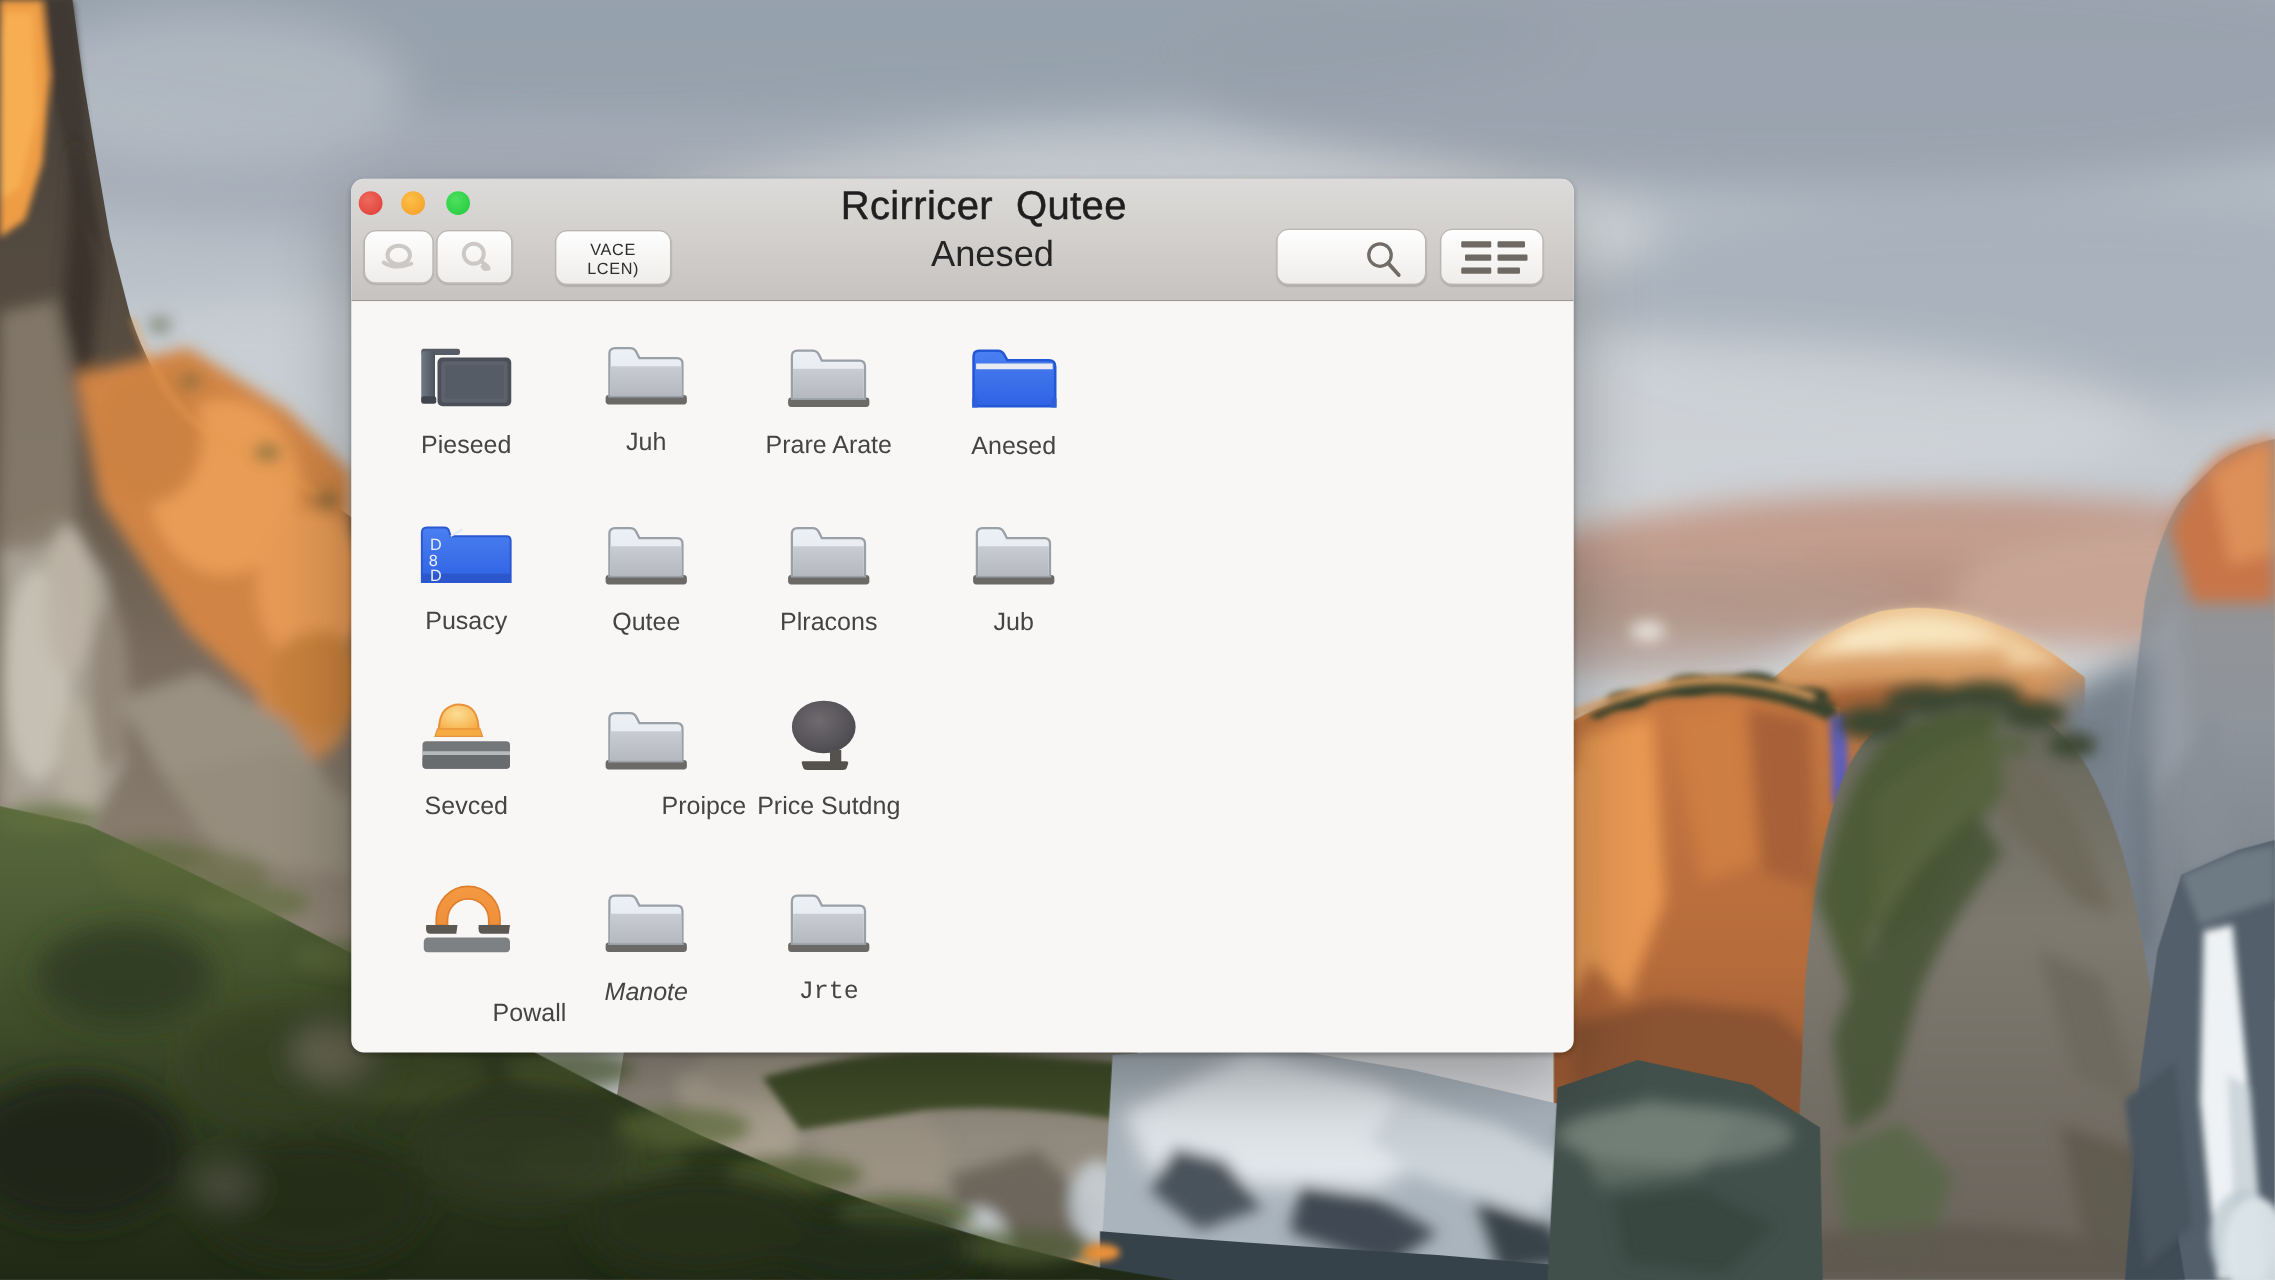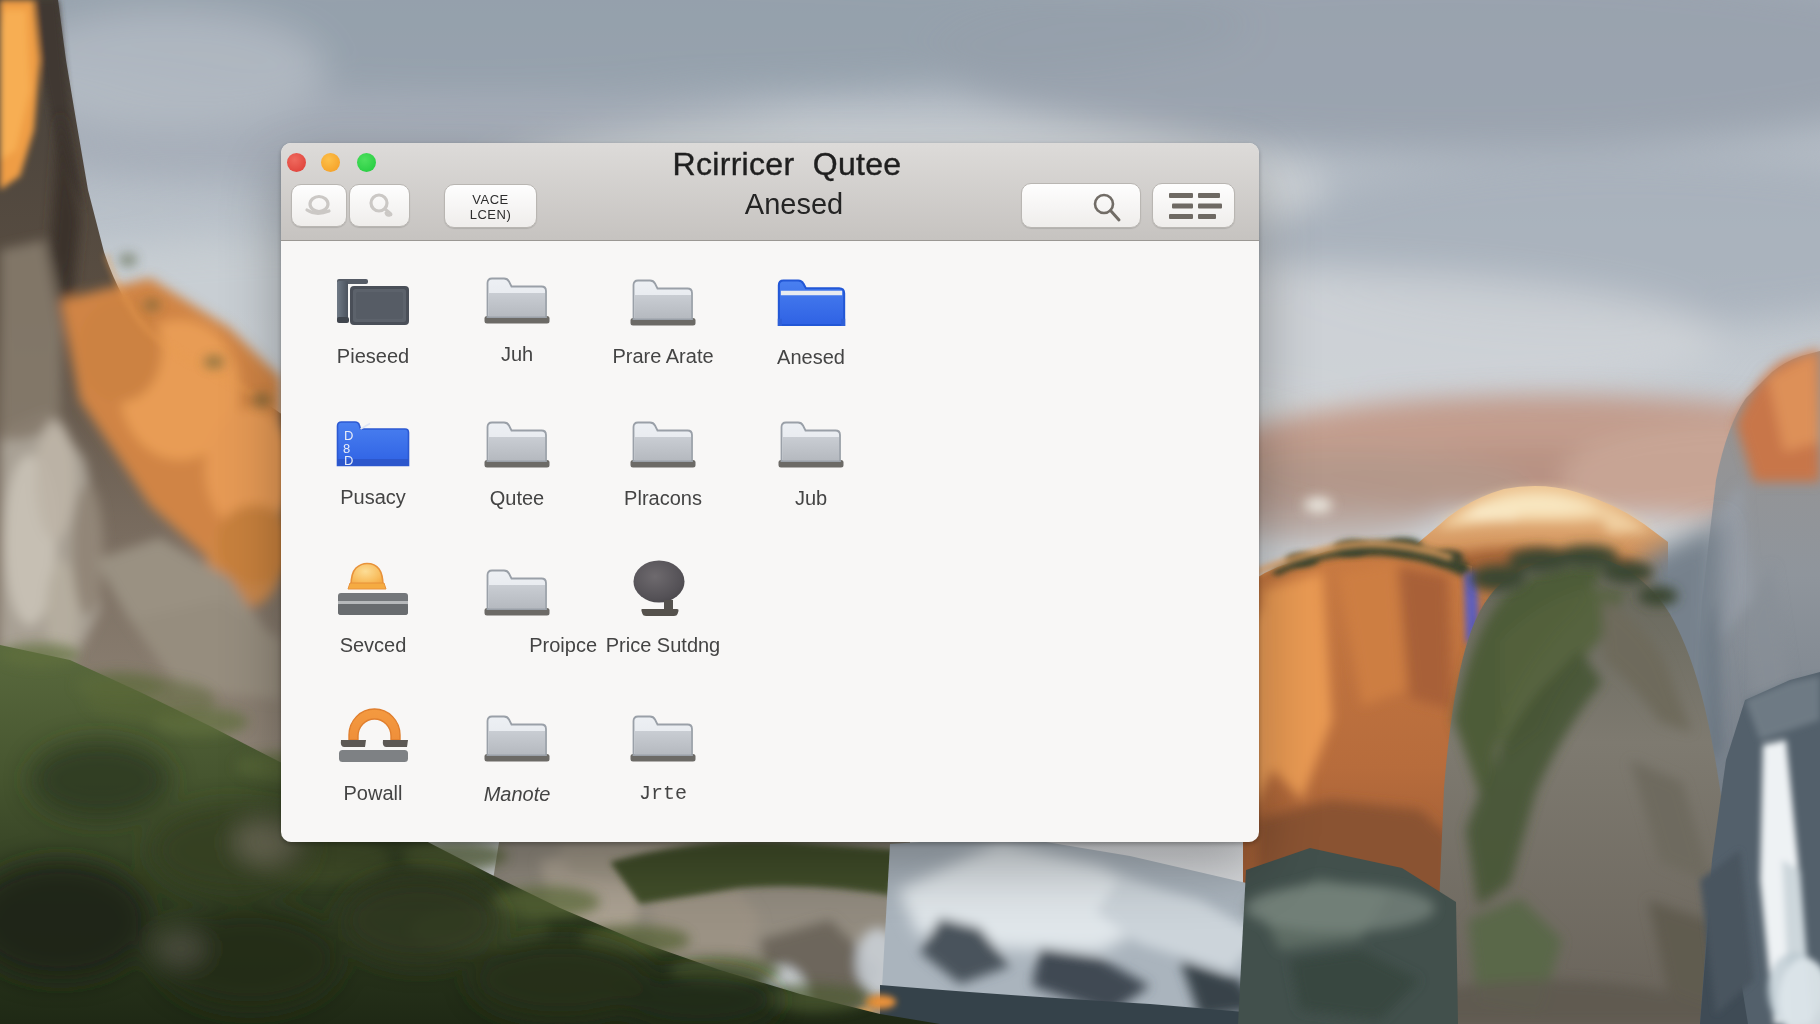--- a/index.html
+++ b/index.html
@@ -457,21 +457,21 @@
       <div class="lbl" style="margin-top:16px;">Price Sutdng</div>
     </div>
 
     <div class="item" style="left:12px;top:563px;">
       <svg width="72" height="56" viewBox="0 0 72 56">
         <path d="M12,34 L12,29 A25.5,26 0 0 1 63,29 L63,34 L54,34 L54,30 A16.5,17 0 0 0 21,30 L21,34 Z" fill="url(#archg)" stroke="#e07f2e" stroke-width="1.4"></path>
         <path d="M4,34 L29,34 L28,41 L7,41 Q3,41 4,34 Z" fill="#5c5854"></path>
         <path d="M46,34 L71,34 L70,41 L49,41 Q45,41 46,34 Z" fill="#5c5854"></path>
         <rect x="2" y="44" width="69" height="12" rx="3.5" fill="#7e8184"></rect>
       </svg>
-      <div class="lbl" style="margin-top:18px;">Powall</div>
+      <div class="lbl" style="margin-top:36px;text-align:right;">Powall</div>
     </div>
     <div class="item" style="left:156px;top:571px;font-style:italic;">
       <svg width="66" height="48" viewBox="0 0 66 48">
         <rect x="0.5" y="40" width="65" height="7.5" rx="2.5" fill="#6c6a66"></rect>
         <path d="M3.5,41 L3.5,7 Q3.5,2.5 8,2.5 L20,2.5 Q23.5,2.5 25,5.5 L27.5,10.5 L57.5,10.5 Q62,10.5 62,15 L62,41 Z" fill="url(#fback)" stroke="#9aa0a8" stroke-width="1.8"></path>
         <path d="M4.5,17 L61,17 L61,40.5 L4.5,40.5 Z" fill="url(#ffront)"></path>
       </svg>
       <div class="lbl" style="margin-top:19px;">Manote</div>
     </div>
     <div class="item" style="left:302px;top:571px;font-family:Liberation Mono, monospace;">

